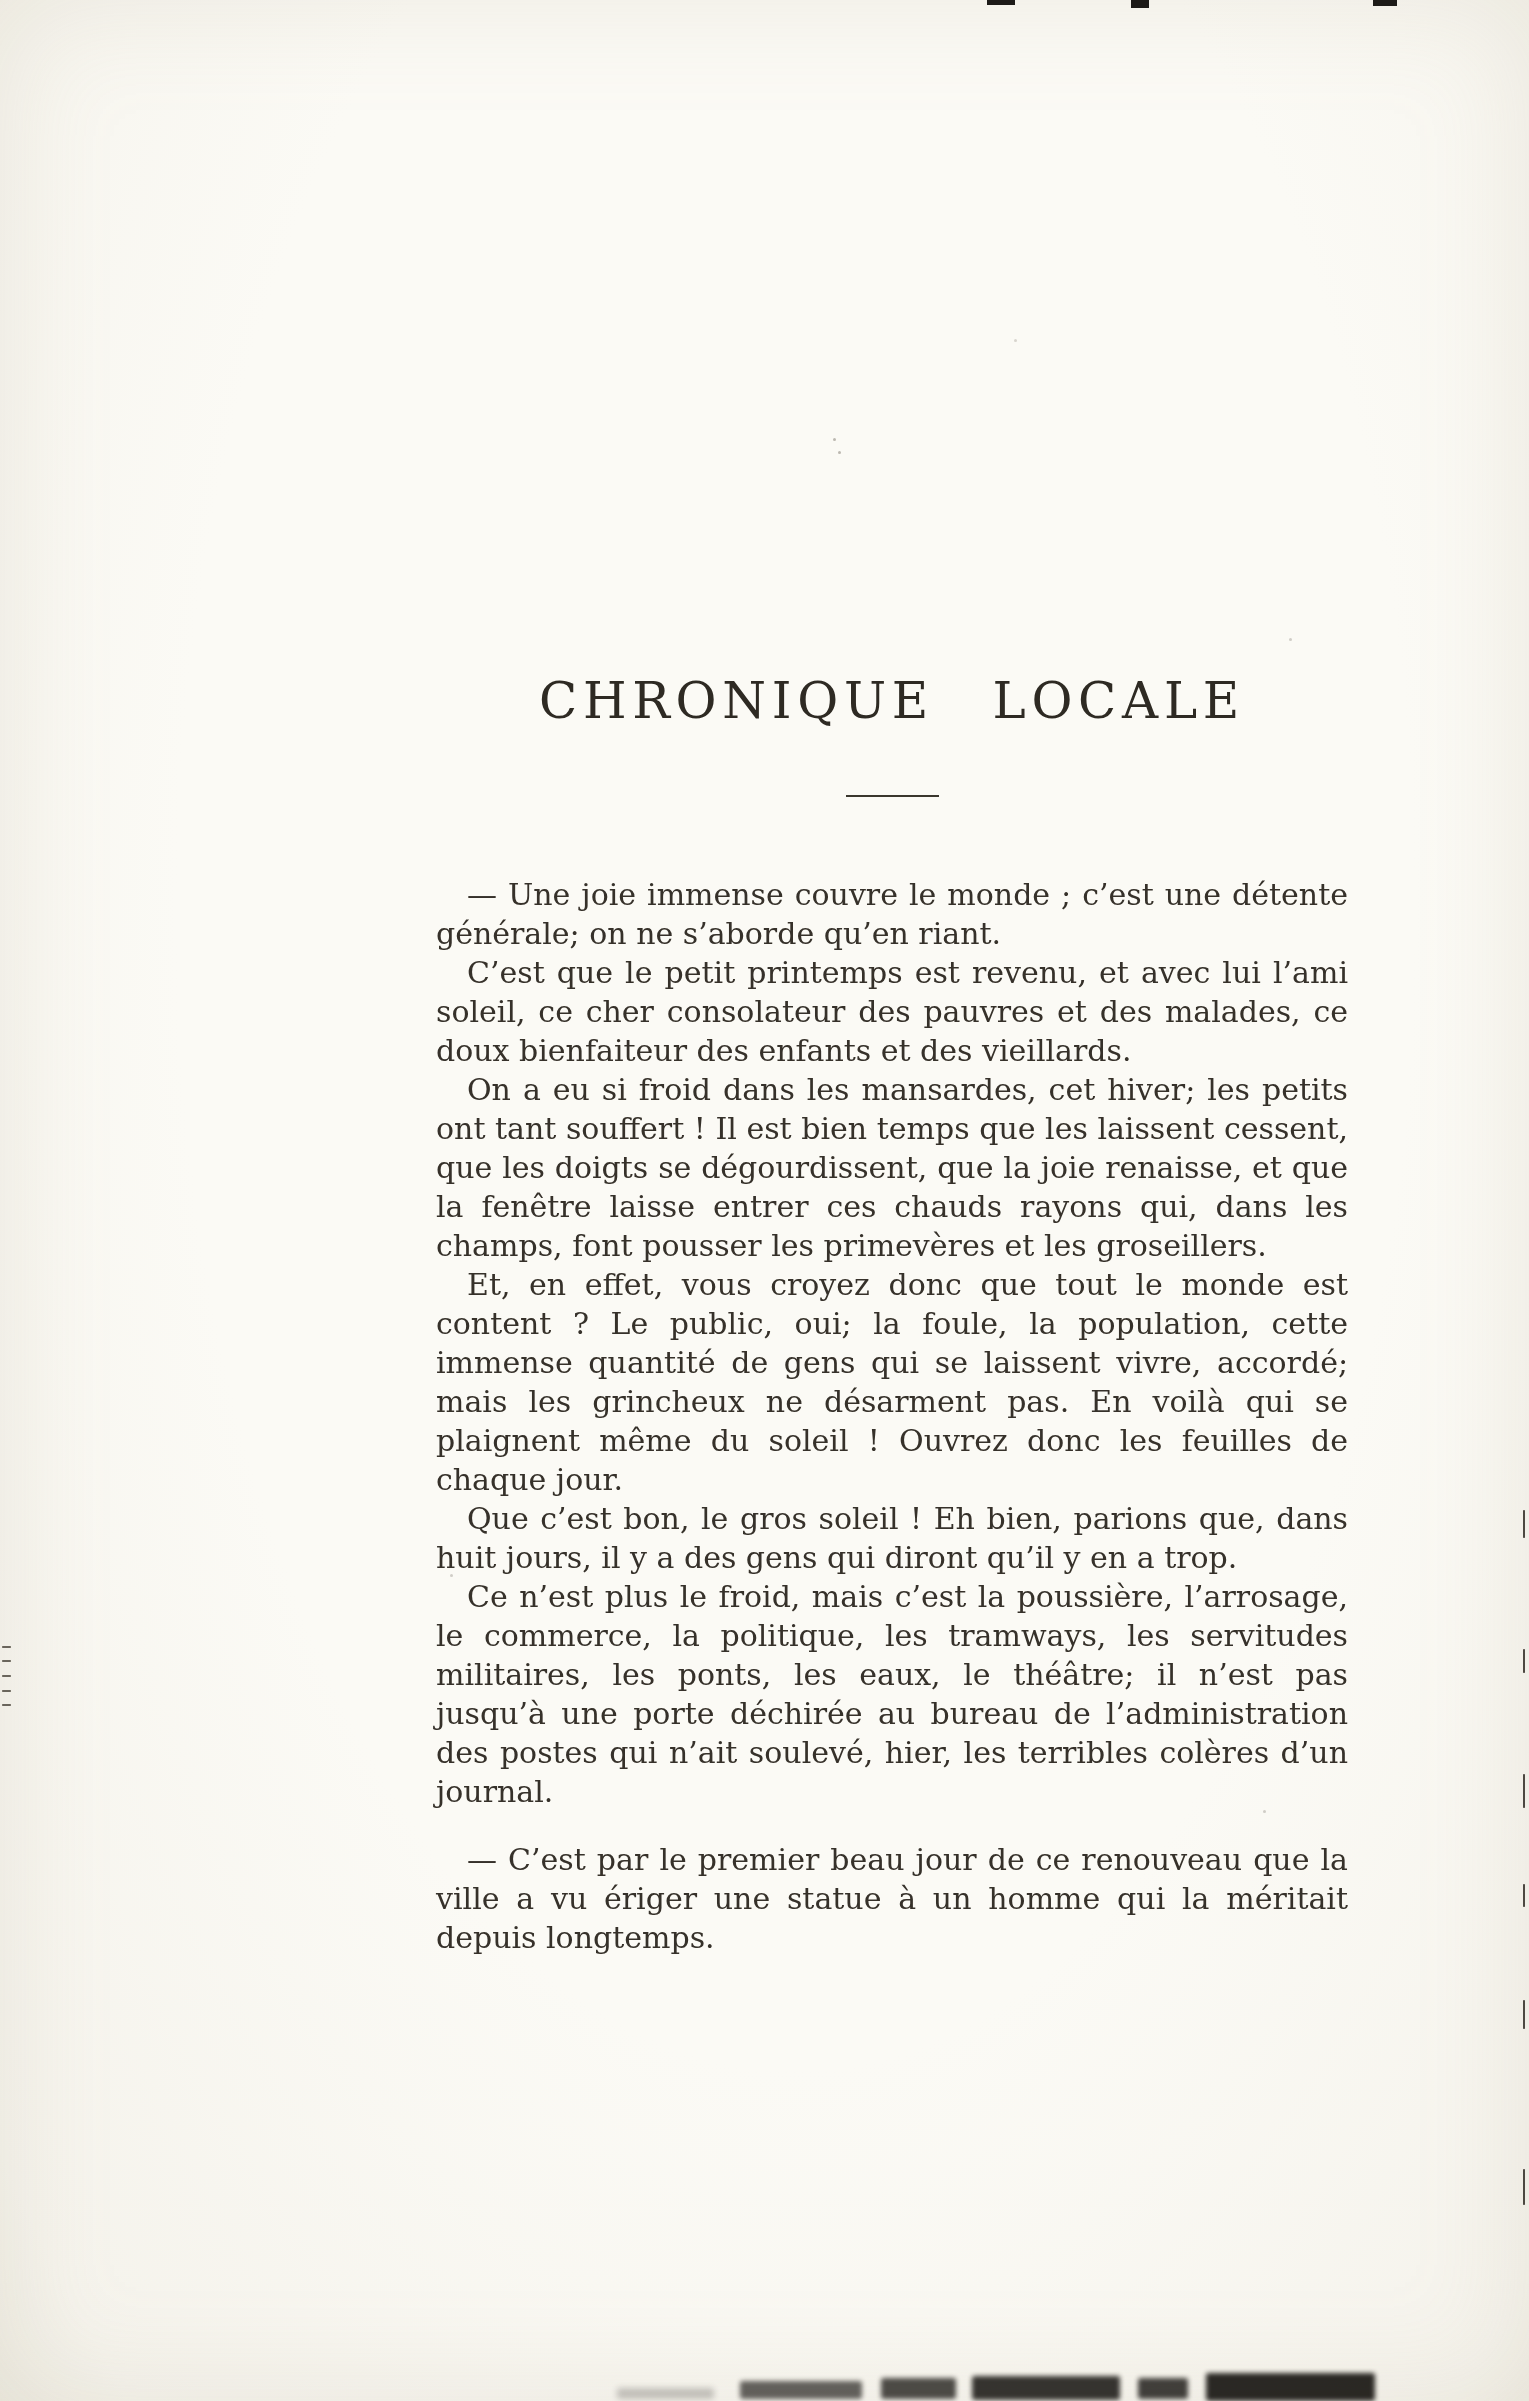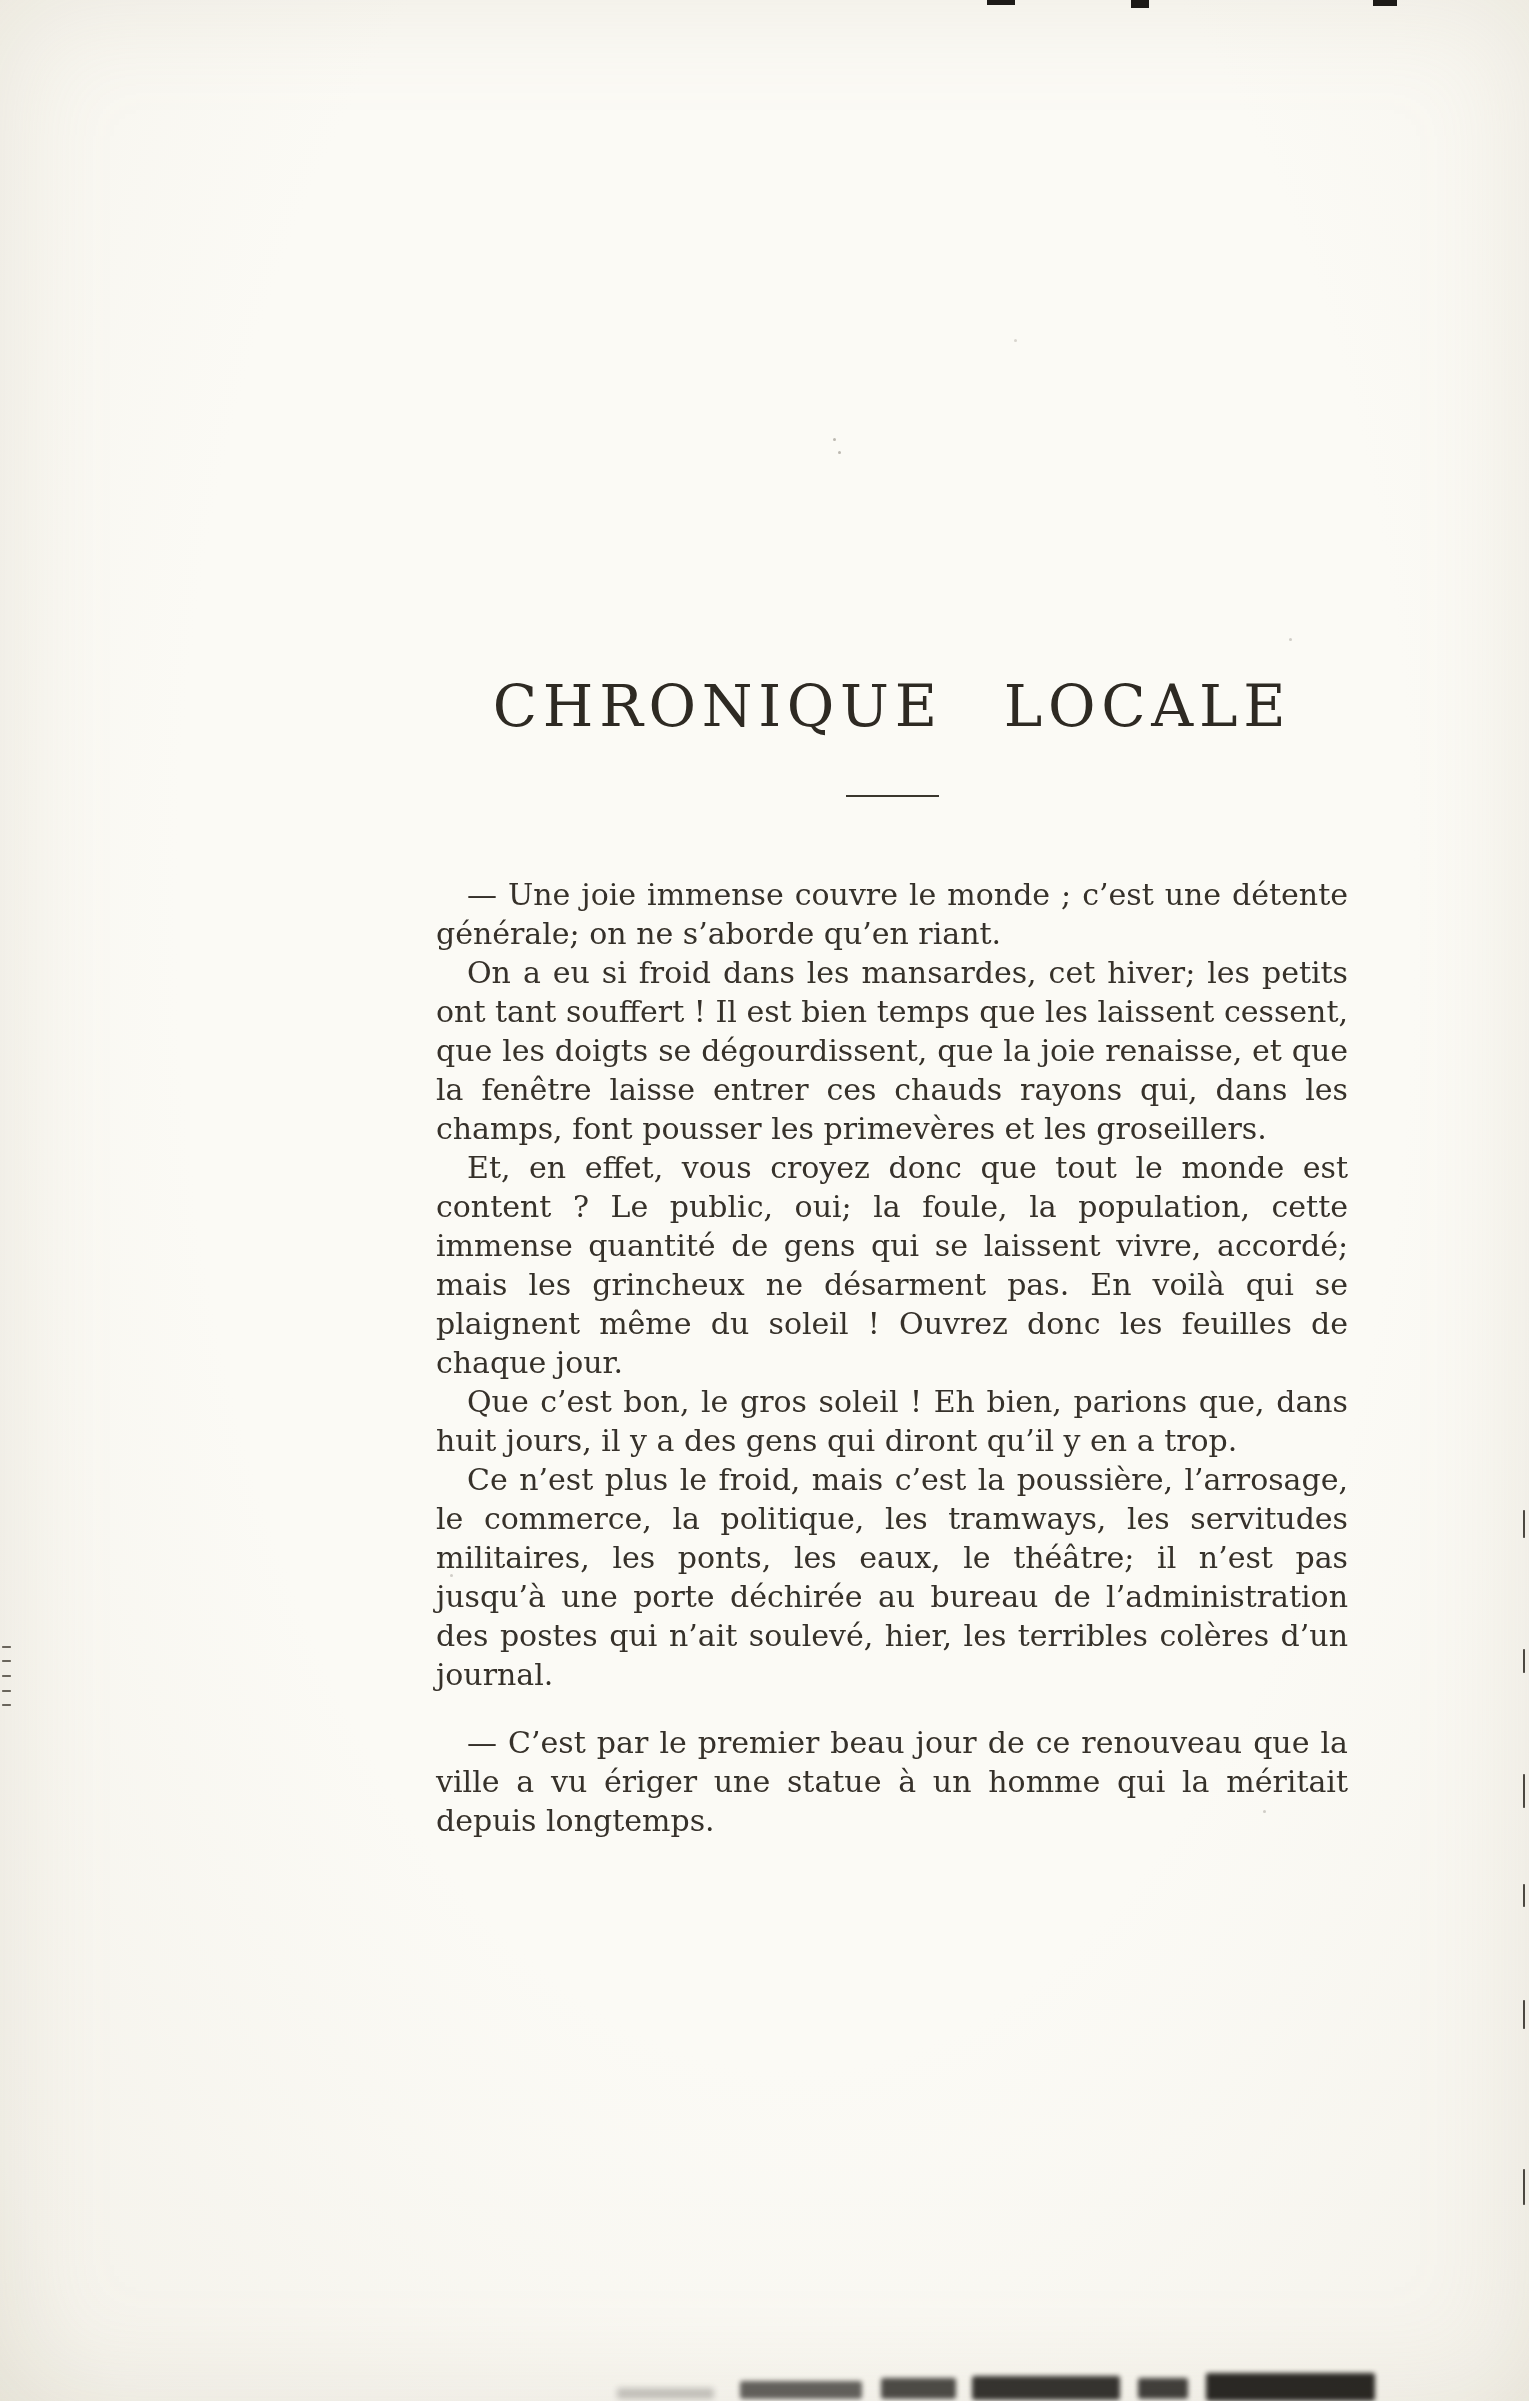--- a/index.html
+++ b/index.html
@@ -20,21 +20,21 @@
   }
 
   
   .title {
     position: absolute;
     top: 672px;
     left: 436px;
     width: 912px;
     margin: 0;
     text-align: center;
-    font-size: 58px;
+    font-size: 50px;
     font-weight: normal;
     letter-spacing: 5.7px;
     word-spacing: 37px;
     color: #2e2a23;
   }
   .divider {
     position: absolute;
     top: 795px;
     left: 846px;
     width: 93px;
@@ -152,20 +152,21 @@
   <div class="speck speck-3"></div>
   <div class="speck speck-4"></div>
   <div class="speck speck-5"></div>
   <div class="speck speck-6"></div>
 
   <h1 class="title">CHRONIQUE LOCALE</h1>
   <div class="divider"></div>
 
   <div class="body-text">
     <p class="para">— Une joie immense couvre le monde ; c’est une détente générale; on ne s’aborde qu’en riant.</p>
+    <p class="para">C’est que le petit printemps est revenu, et avec lui l’ami soleil, ce cher consolateur des pauvres et des malades, ce doux bienfaiteur des enfants et des vieillards.</p>
     <p class="para">On a eu si froid dans les mansardes, cet hiver; les petits ont tant souffert ! Il est bien temps que les laissent cessent, que les doigts se dégourdissent, que la joie renaisse, et que la fenêtre laisse entrer ces chauds rayons qui, dans les champs, font pousser les primevères et les groseillers.</p>
     <p class="para">Et, en effet, vous croyez donc que tout le monde est content ? Le public, oui; la foule, la population, cette immense quantité de gens qui se laissent vivre, accordé; mais les grincheux ne désarment pas. En voilà qui se plaignent même du soleil ! Ouvrez donc les feuilles de chaque jour.</p>
     <p class="para">Que c’est bon, le gros soleil ! Eh bien, parions que, dans huit jours, il y a des gens qui diront qu’il y en a trop.</p>
     <p class="para">Ce n’est plus le froid, mais c’est la poussière, l’arrosage, le commerce, la politique, les tramways, les servitudes militaires, les ponts, les eaux, le théâtre; il n’est pas jusqu’à une porte déchirée au bureau de l’administration des postes qui n’ait soulevé, hier, les terribles colères d’un journal.</p>
     <p class="para spaced">— C’est par le premier beau jour de ce renouveau que la ville a vu ériger une statue à un homme qui la méritait depuis longtemps.</p>
   </div>
 
   <div class="smudge smudge-6"></div>
   <div class="smudge smudge-1"></div>
   <div class="smudge smudge-2"></div>

